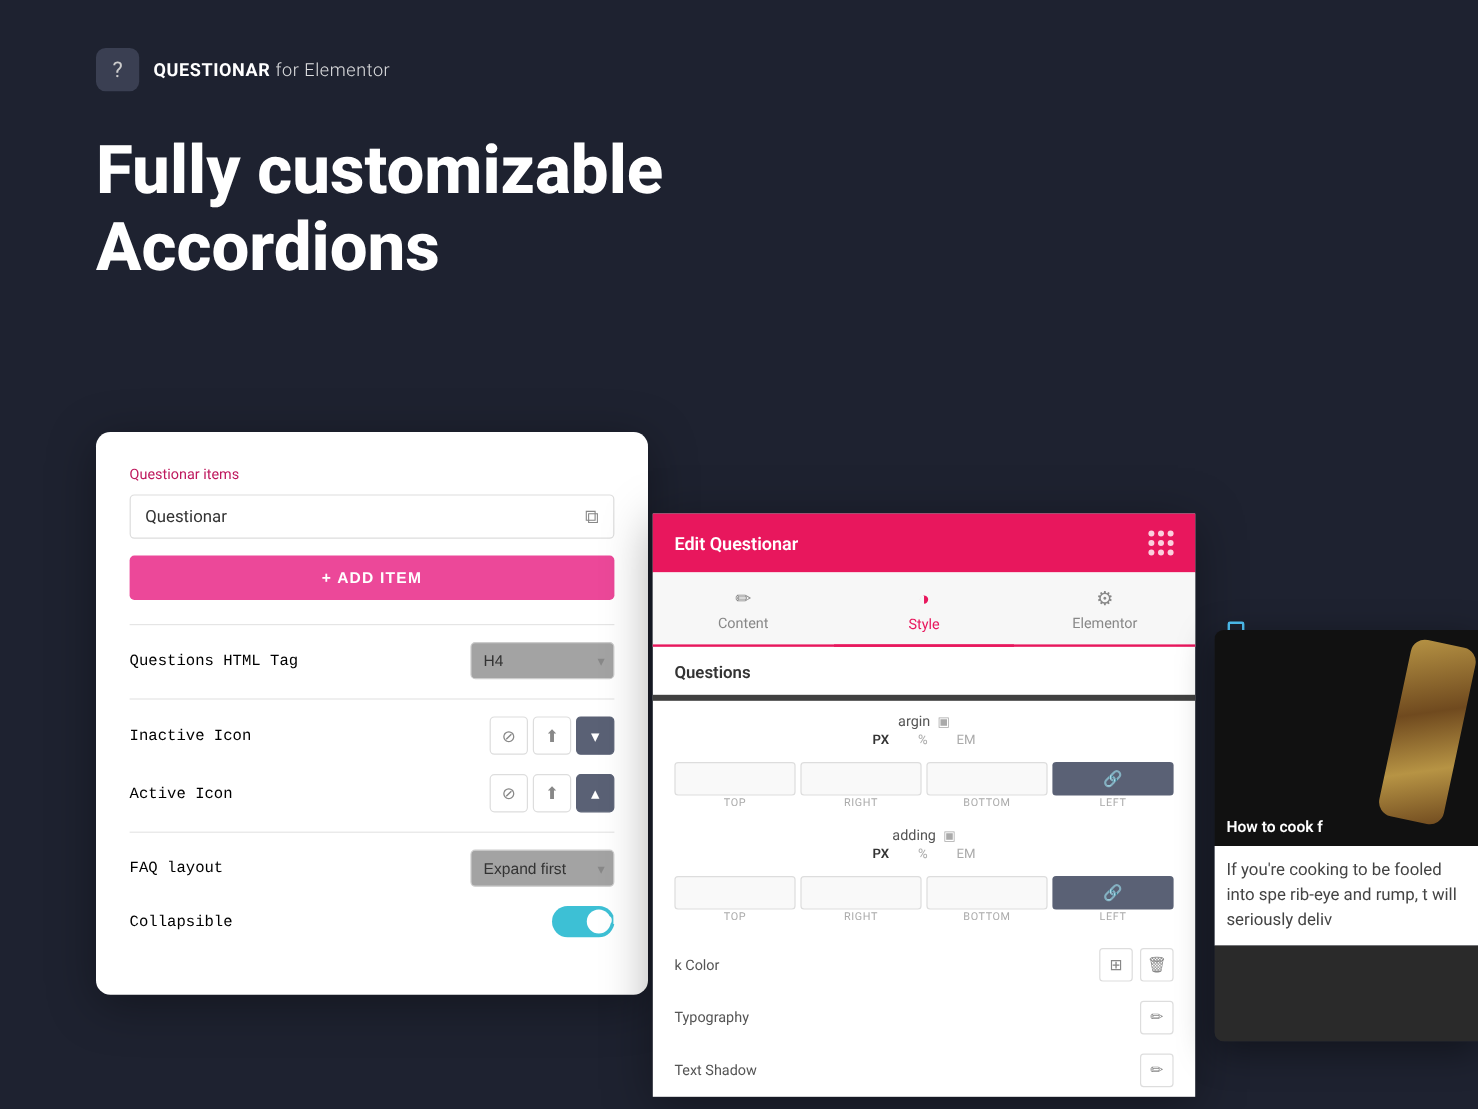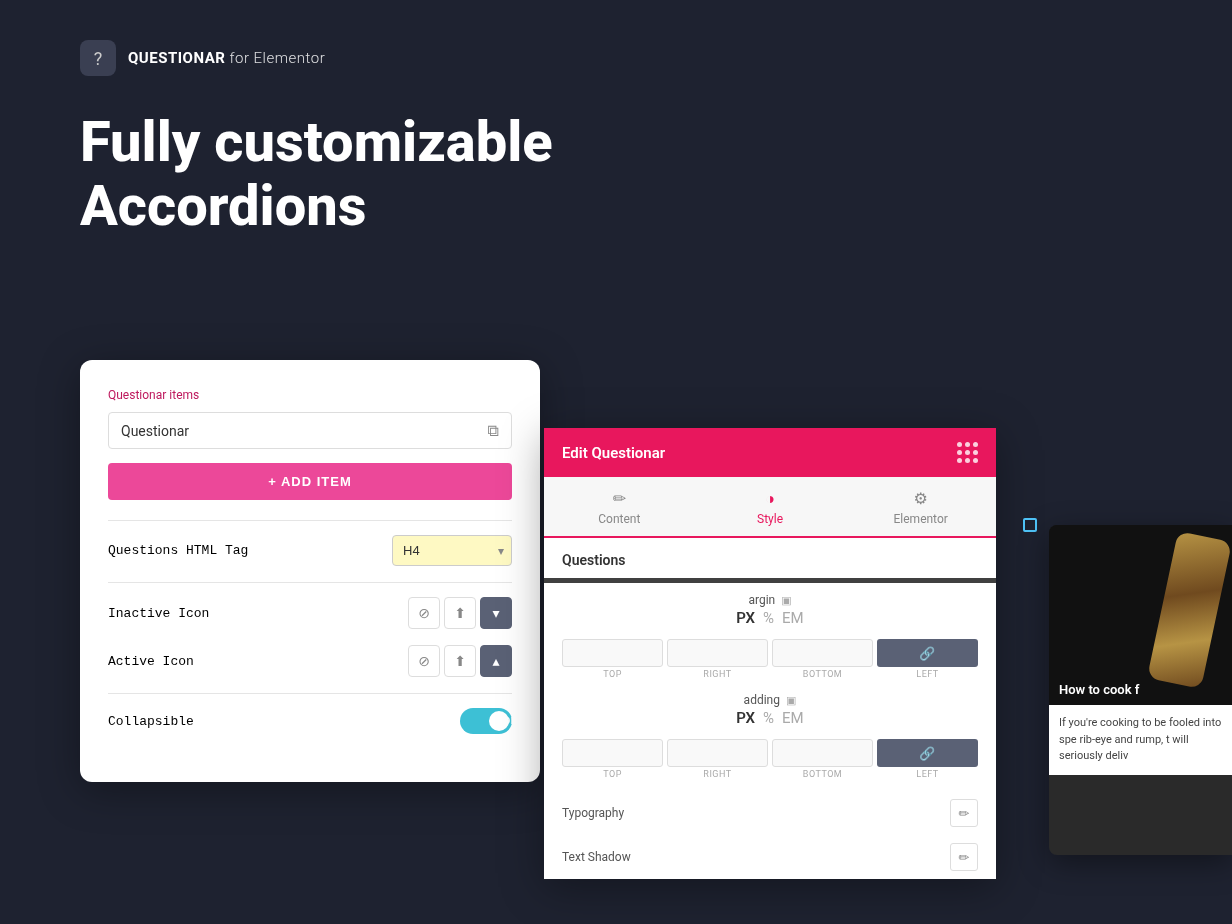--- a/index.html
+++ b/index.html
@@ -128,21 +128,21 @@
       display: flex;
       align-items: center;
       gap: 6px;
     }
     .select-box {
       border: 1px solid #ccc;
       border-radius: 4px;
       padding: 7px 28px 7px 10px;
       font-size: 13px;
       color: #333;
-      background: #fef9c3;
+      background: #a3a3a3;
       appearance: none;
       cursor: pointer;
       min-width: 120px;
       position: relative;
     }
     .select-wrapper {
       position: relative;
       display: inline-block;
     }
     .select-wrapper::after {
@@ -284,22 +284,22 @@
     }
     .margin-label {
       font-size: 12px;
       color: #555;
       display: flex;
       align-items: center;
       gap: 6px;
     }
     .unit-tabs {
       display: flex;
-      gap: 0;
-      font-size: 15px;
+      gap: 16px;
+      font-size: 11px;
       color: #aaa;
     }
     .unit-tabs span {
       cursor: pointer;
       padding: 2px 4px;
     }
     .unit-tabs span.active-unit {
       color: #333;
       font-weight: 600;
     }
@@ -381,21 +381,21 @@
       color: #888;
       font-size: 13px;
       cursor: pointer;
     }
 
     
     .preview-card {
       position: absolute;
       top: 525px;
       right: 0;
-      width: 183px;
+      width: 220px;
       border-radius: 8px 0 0 8px;
       overflow: hidden;
       box-shadow: 0 8px 30px rgba(0,0,0,0.4);
     }
     .preview-card-img {
       width: 100%;
       height: 180px;
       background: #1a1a1a;
       position: relative;
       overflow: hidden;
@@ -406,21 +406,21 @@
       left: 0;
       right: 0;
       padding: 8px 10px;
       color: #fff;
       font-size: 13px;
       font-weight: 600;
     }
     .preview-card-body {
       background: #fff;
       padding: 10px;
-      font-size: 11px;
+      font-size: 14px;
       color: #444;
       line-height: 1.5;
     }
     .preview-card-bottom {
       width: 100%;
       height: 80px;
       background: #2a2a2a;
       border-radius: 0;
     }
     .frame-corner {
@@ -486,20 +486,29 @@
     <span class="field-label">Active Icon</span>
     <div class="icon-btn-group">
       <div class="icon-btn">⊘</div>
       <div class="icon-btn">⬆</div>
       <div class="icon-btn dark">▴</div>
     </div>
   </div>
 
   <div class="divider-line"></div>
 
+  <div class="field-row">
+    <span class="field-label">FAQ layout</span>
+    <div class="select-wrapper">
+      <select class="select-box">
+        <option>Expand first</option>
+        <option>All collapsed</option>
+      </select>
+    </div>
+  </div>
 
   <div class="field-row">
     <span class="field-label">Collapsible</span>
     <div class="toggle-switch toggle-on">
       <div class="toggle-track">
         <span class="toggle-label-on">ON</span>
       </div>
       <div class="toggle-thumb"></div>
     </div>
   </div>
@@ -594,20 +603,27 @@
       <span class="box-input-label">BOTTOM</span>
     </div>
     <div class="box-input-col">
       <div class="link-icon-btn">🔗</div>
       <span class="box-input-label">LEFT</span>
     </div>
   </div>
 
   <div style="height:8px;"></div>
 
+  <div class="side-row">
+    <span class="side-label">k Color</span>
+    <div class="row-icons">
+      <div class="square-icon-btn">⊞</div>
+      <div class="square-icon-btn">🗑</div>
+    </div>
+  </div>
 
   <div class="side-row">
     <span class="side-label">Typography</span>
     <div class="edit-icon-btn">✏</div>
   </div>
 
   <div class="side-row">
     <span class="side-label">Text Shadow</span>
     <div class="edit-icon-btn">✏</div>
   </div>

